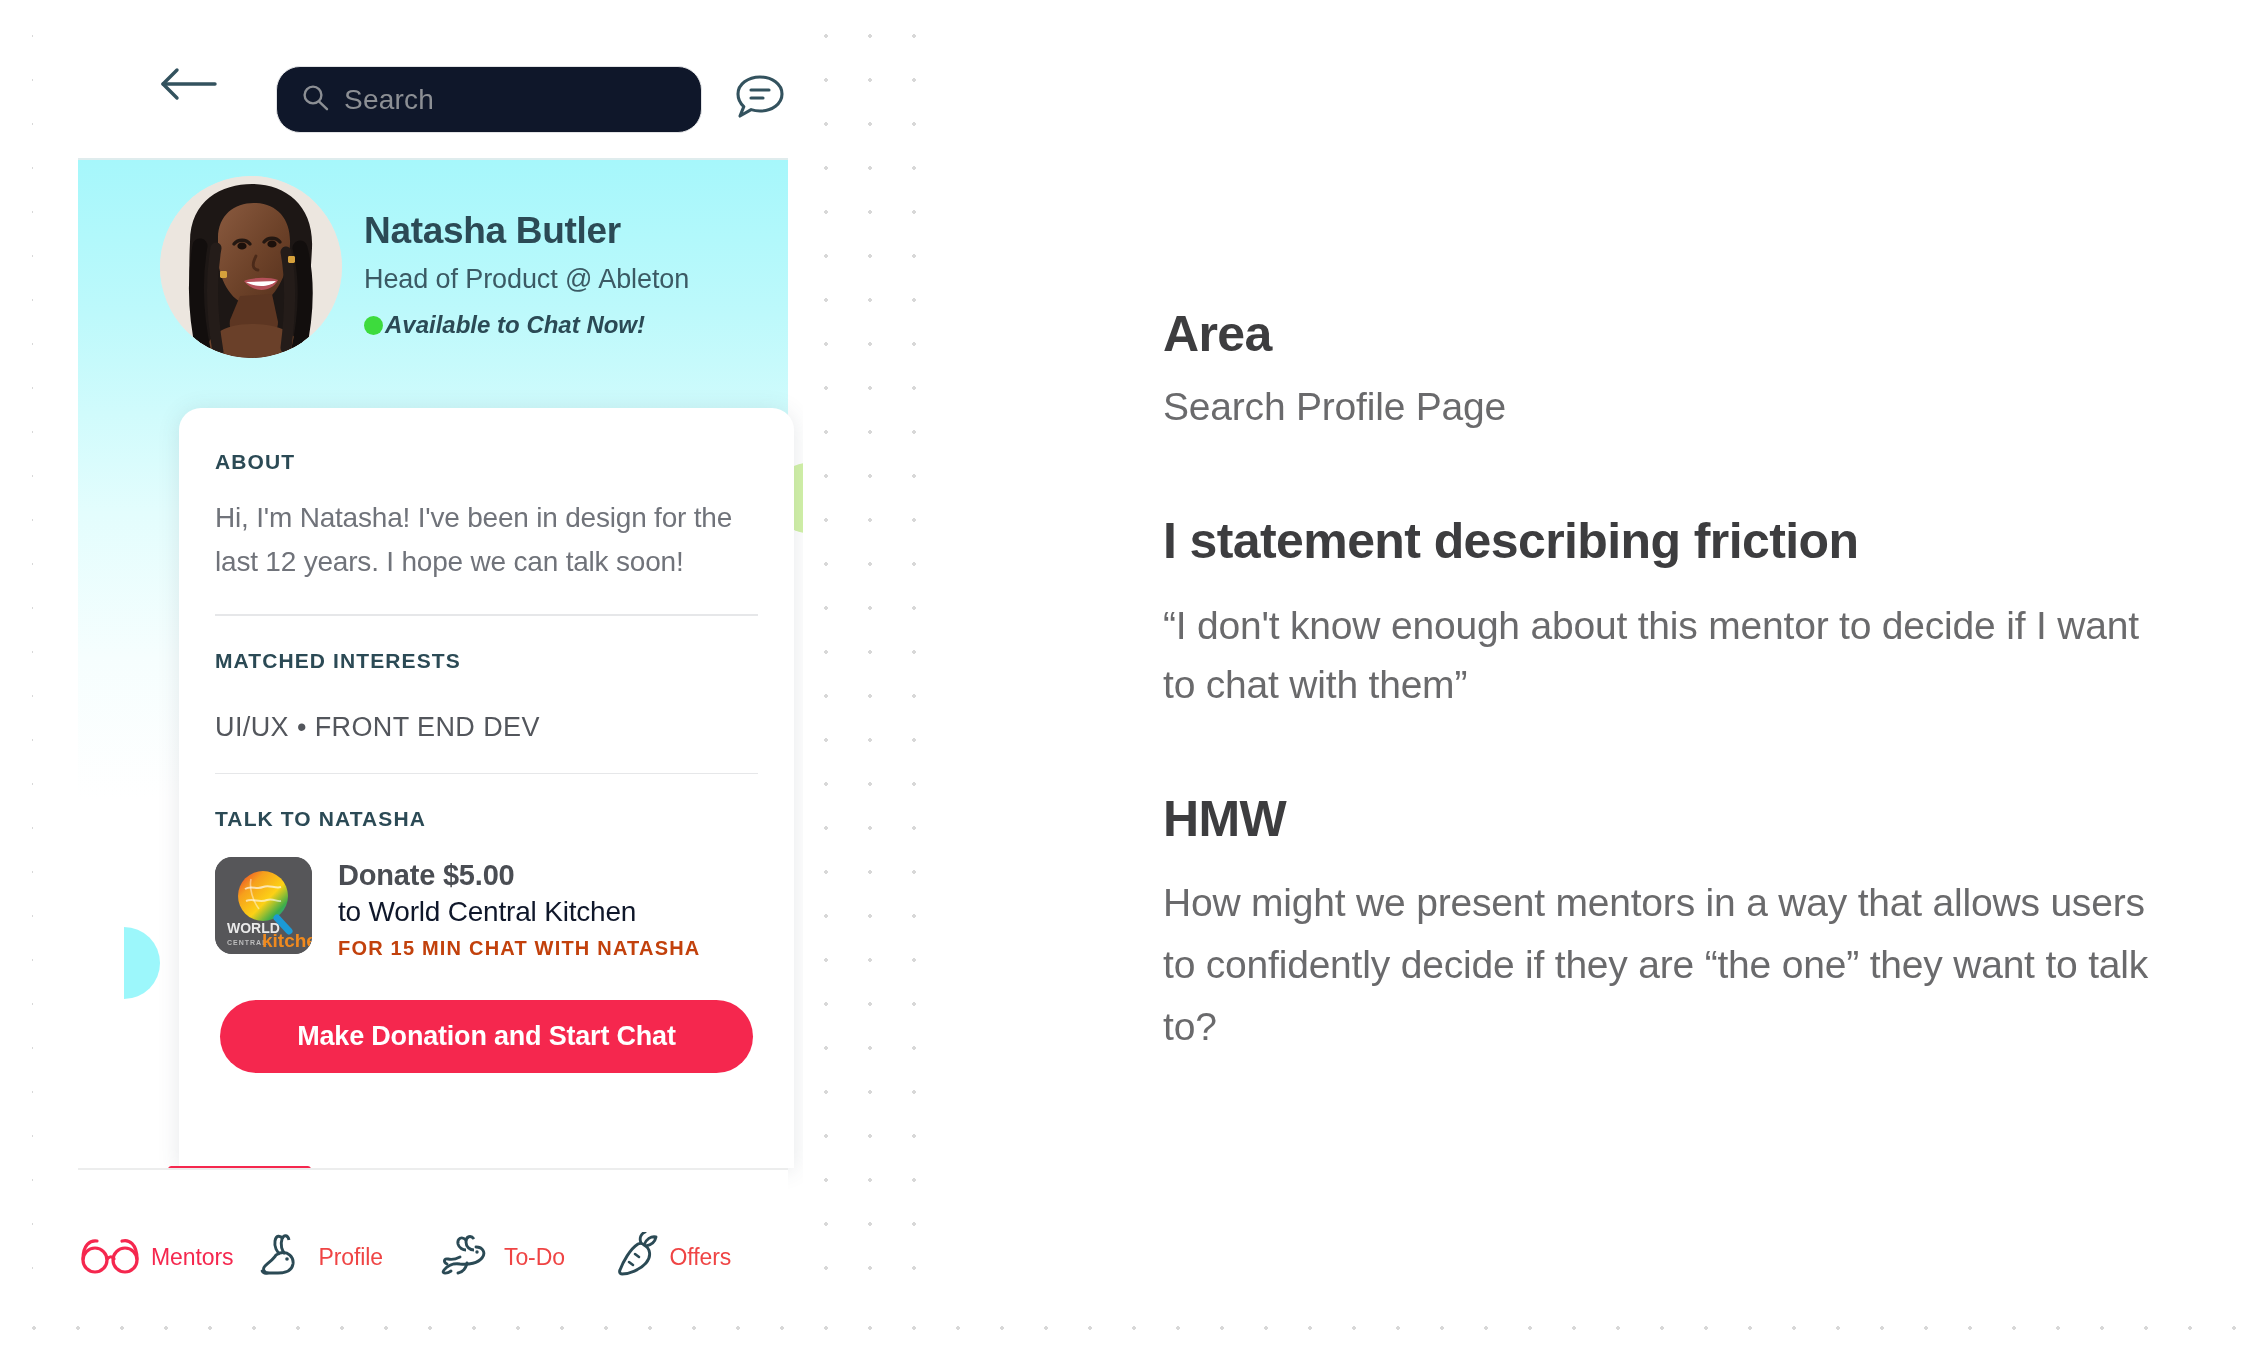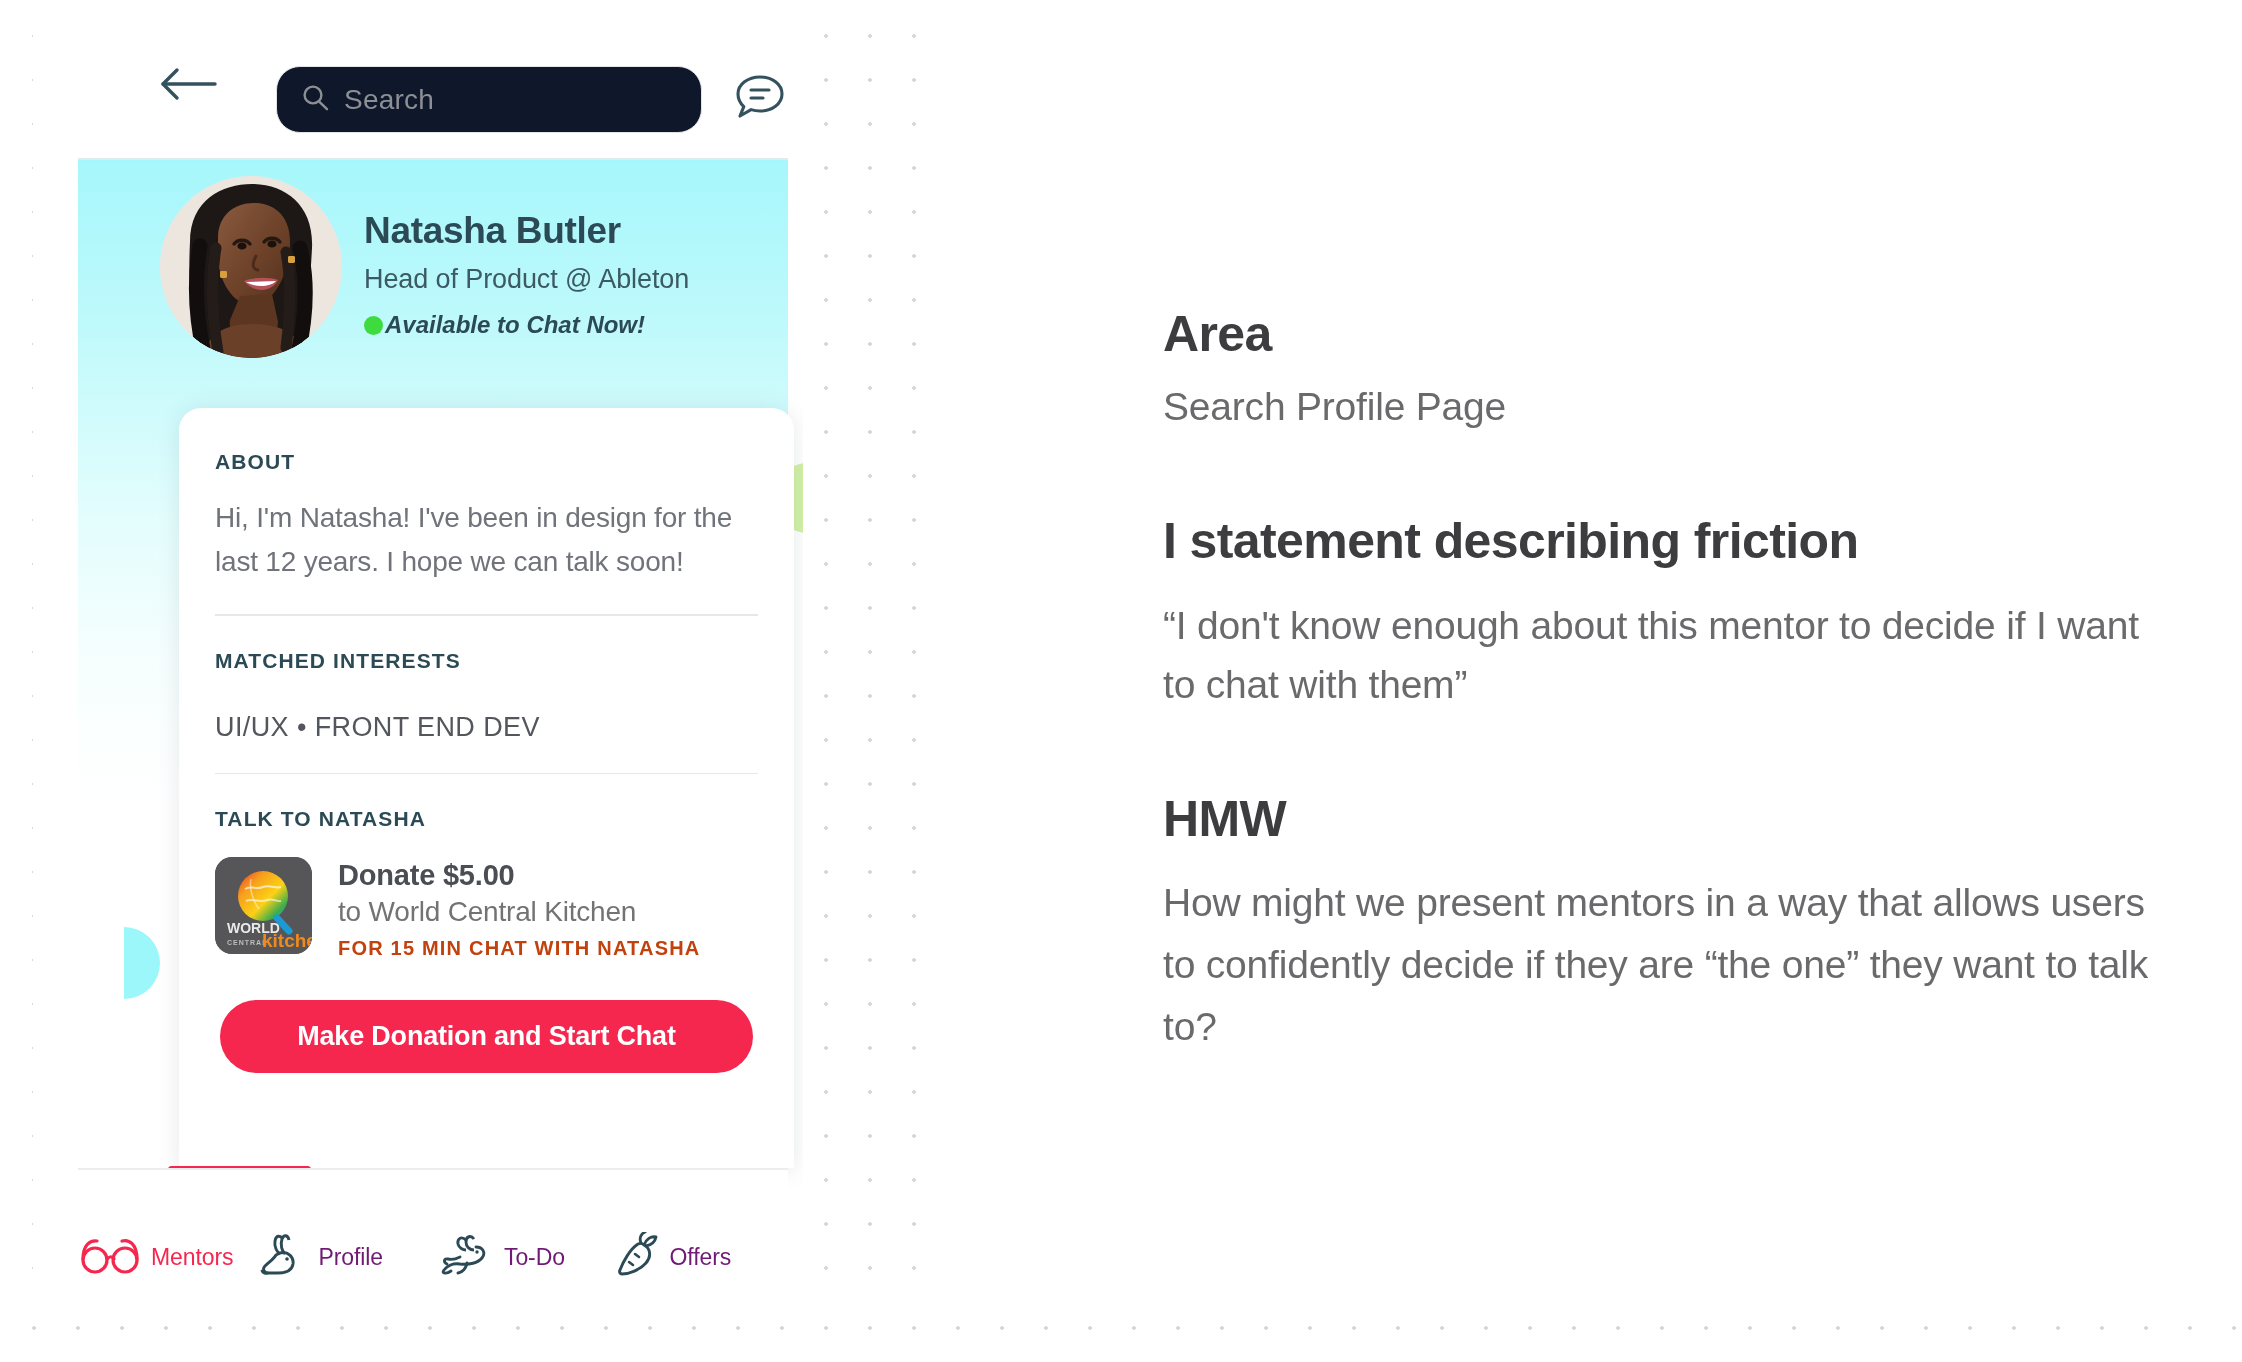--- a/index.html
+++ b/index.html
@@ -256,21 +256,21 @@
   }
   .donate-text { padding-top: 2px; }
   .donate-amount {
     font-size: 29px;
     font-weight: bold;
     color: #4a4d53;
     letter-spacing: -0.2px;
   }
   .donate-org {
     font-size: 28px;
-    color: #737373;
+    color: #0f172a;
     margin-top: 4px;
     letter-spacing: -0.2px;
   }
   .donate-note {
     font-size: 20px;
     font-weight: bold;
     color: #c2410c;
     margin-top: 9px;
     letter-spacing: 1.2px;
   }
@@ -316,21 +316,21 @@
     display: flex;
     flex-direction: row;
     align-items: center;
     justify-content: flex-start;
     padding-top: 24px;
     gap: 9px;
     cursor: pointer;
   }
   .nav-label {
     font-size: 23px;
-    color: #701a75;
+    color: #ef4444;
     letter-spacing: -0.1px;
   }
   .nav-item.active .nav-label { color: #f5274e; }
 
   
   .panel {
     position: absolute;
     left: 1163px;
     top: 0;
     width: 1040px;

